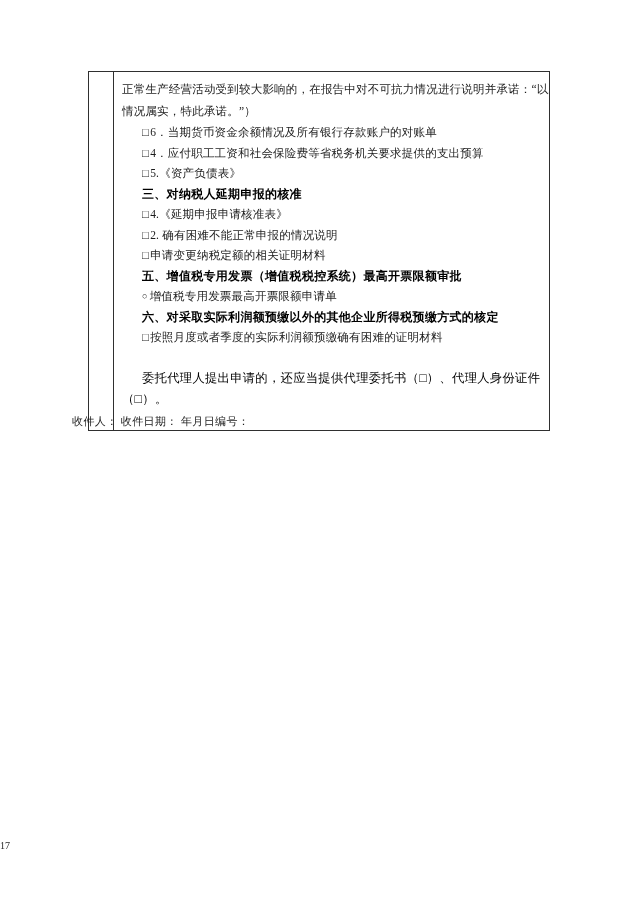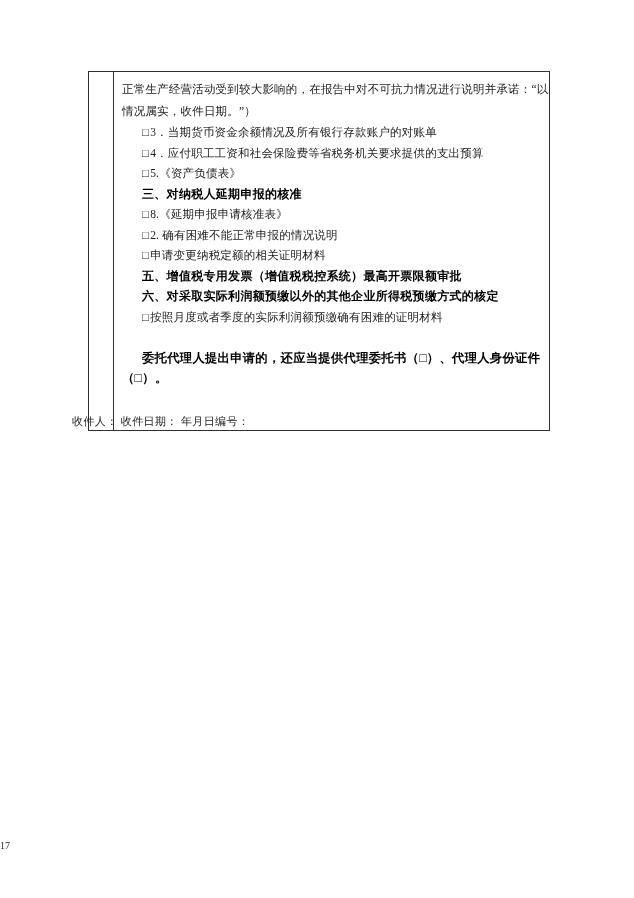--- a/index.html
+++ b/index.html
@@ -53,21 +53,21 @@
   }
   .ln.hdr {
     font-family: "Liberation Sans", "DejaVu Sans", sans-serif;
     font-weight: 700;
     font-size: 12px;
     color: #000000;
     letter-spacing: 0.3px;
   }
   .ln.bold-para {
     font-family: "Liberation Sans", "DejaVu Sans", sans-serif;
-    font-weight: 700;
+    font-weight: 400;
     font-size: 12.3px;
     color: #000000;
     letter-spacing: 0.3px;
   }
   .ln.blank {
     height: 20.5px;
   }
   .marker {
     display: inline-block;
     margin-right: 1px;
@@ -100,39 +100,40 @@
 <body>
 
 <div class="page">
 
   <div class="doc-table">
     <div class="stub-col"></div>
     <div class="content-col">
 
       <div class="ln para">正常生产经营活动受到较大影响的，在报告中对不可抗力情况进行说明并承诺：“以上</div>
 
-      <div class="ln para">情况属实，收件日期。”）</div>
+      <div class="ln para">情况属实，特此承诺。”）</div>
 
-      <div class="ln indent"><span class="marker">□</span><span>3．当期货币资金余额情况及所有银行存款账户的对账单</span></div>
+      <div class="ln indent"><span class="marker">□</span><span>6．当期货币资金余额情况及所有银行存款账户的对账单</span></div>
 
       <div class="ln indent"><span class="marker">□</span><span>4．应付职工工资和社会保险费等省税务机关要求提供的支出预算</span></div>
 
       <div class="ln indent"><span class="marker">□</span><span>5.《资产负债表》</span></div>
 
       <div class="ln indent hdr">三、对纳税人延期申报的核准</div>
 
-      <div class="ln indent"><span class="marker">□</span><span>8.《延期申报申请核准表》</span></div>
+      <div class="ln indent"><span class="marker">□</span><span>4.《延期申报申请核准表》</span></div>
 
       <div class="ln indent"><span class="marker">□</span><span>2. 确有困难不能正常申报的情况说明</span></div>
 
 
       <div class="ln indent"><span class="marker">□</span><span>申请变更纳税定额的相关证明材料</span></div>
 
       <div class="ln indent hdr">五、增值税专用发票（增值税税控系统）最高开票限额审批</div>
 
+      <div class="ln indent"><span class="marker circle">○</span><span>增值税专用发票最高开票限额申请单</span></div>
 
       <div class="ln indent hdr">六、对采取实际利润额预缴以外的其他企业所得税预缴方式的核定</div>
 
       <div class="ln indent"><span class="marker">□</span><span>按照月度或者季度的实际利润额预缴确有困难的证明材料</span></div>
 
       <div class="ln blank"></div>
 
       <div class="ln indent bold-para">委托代理人提出申请的，还应当提供代理委托书（□）、代理人身份证件</div>
 
       <div class="ln bold-para">（□）。</div>

